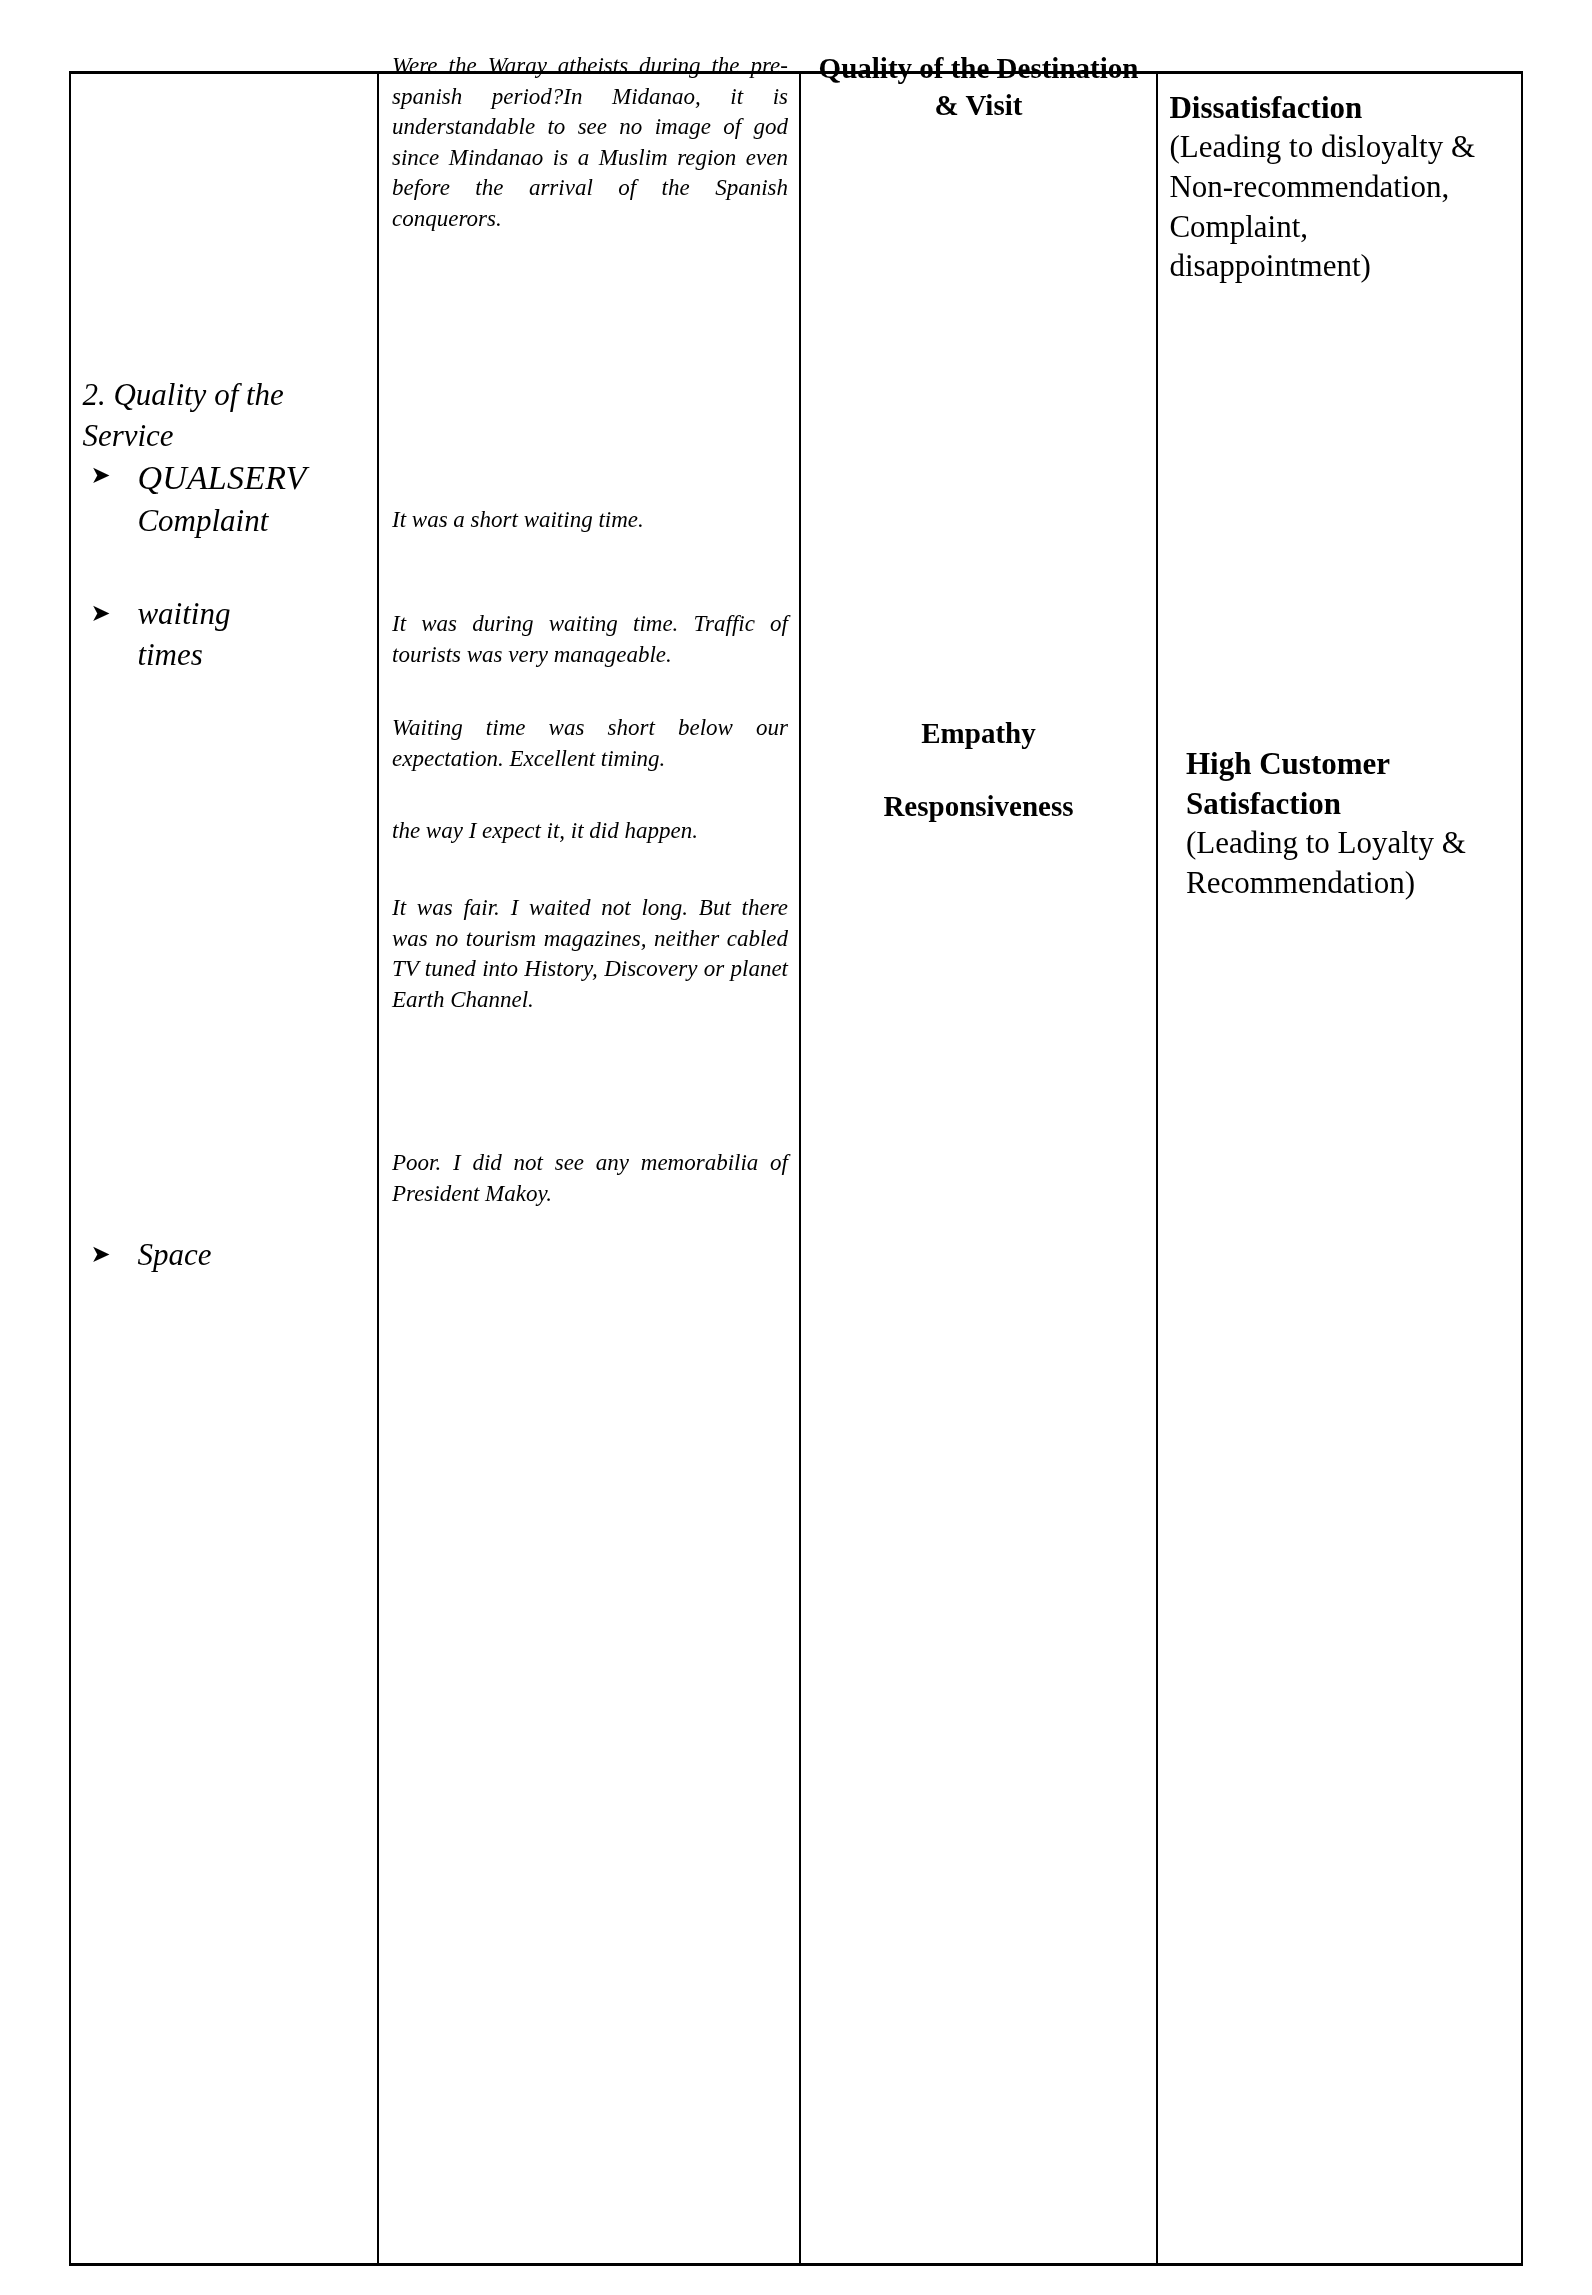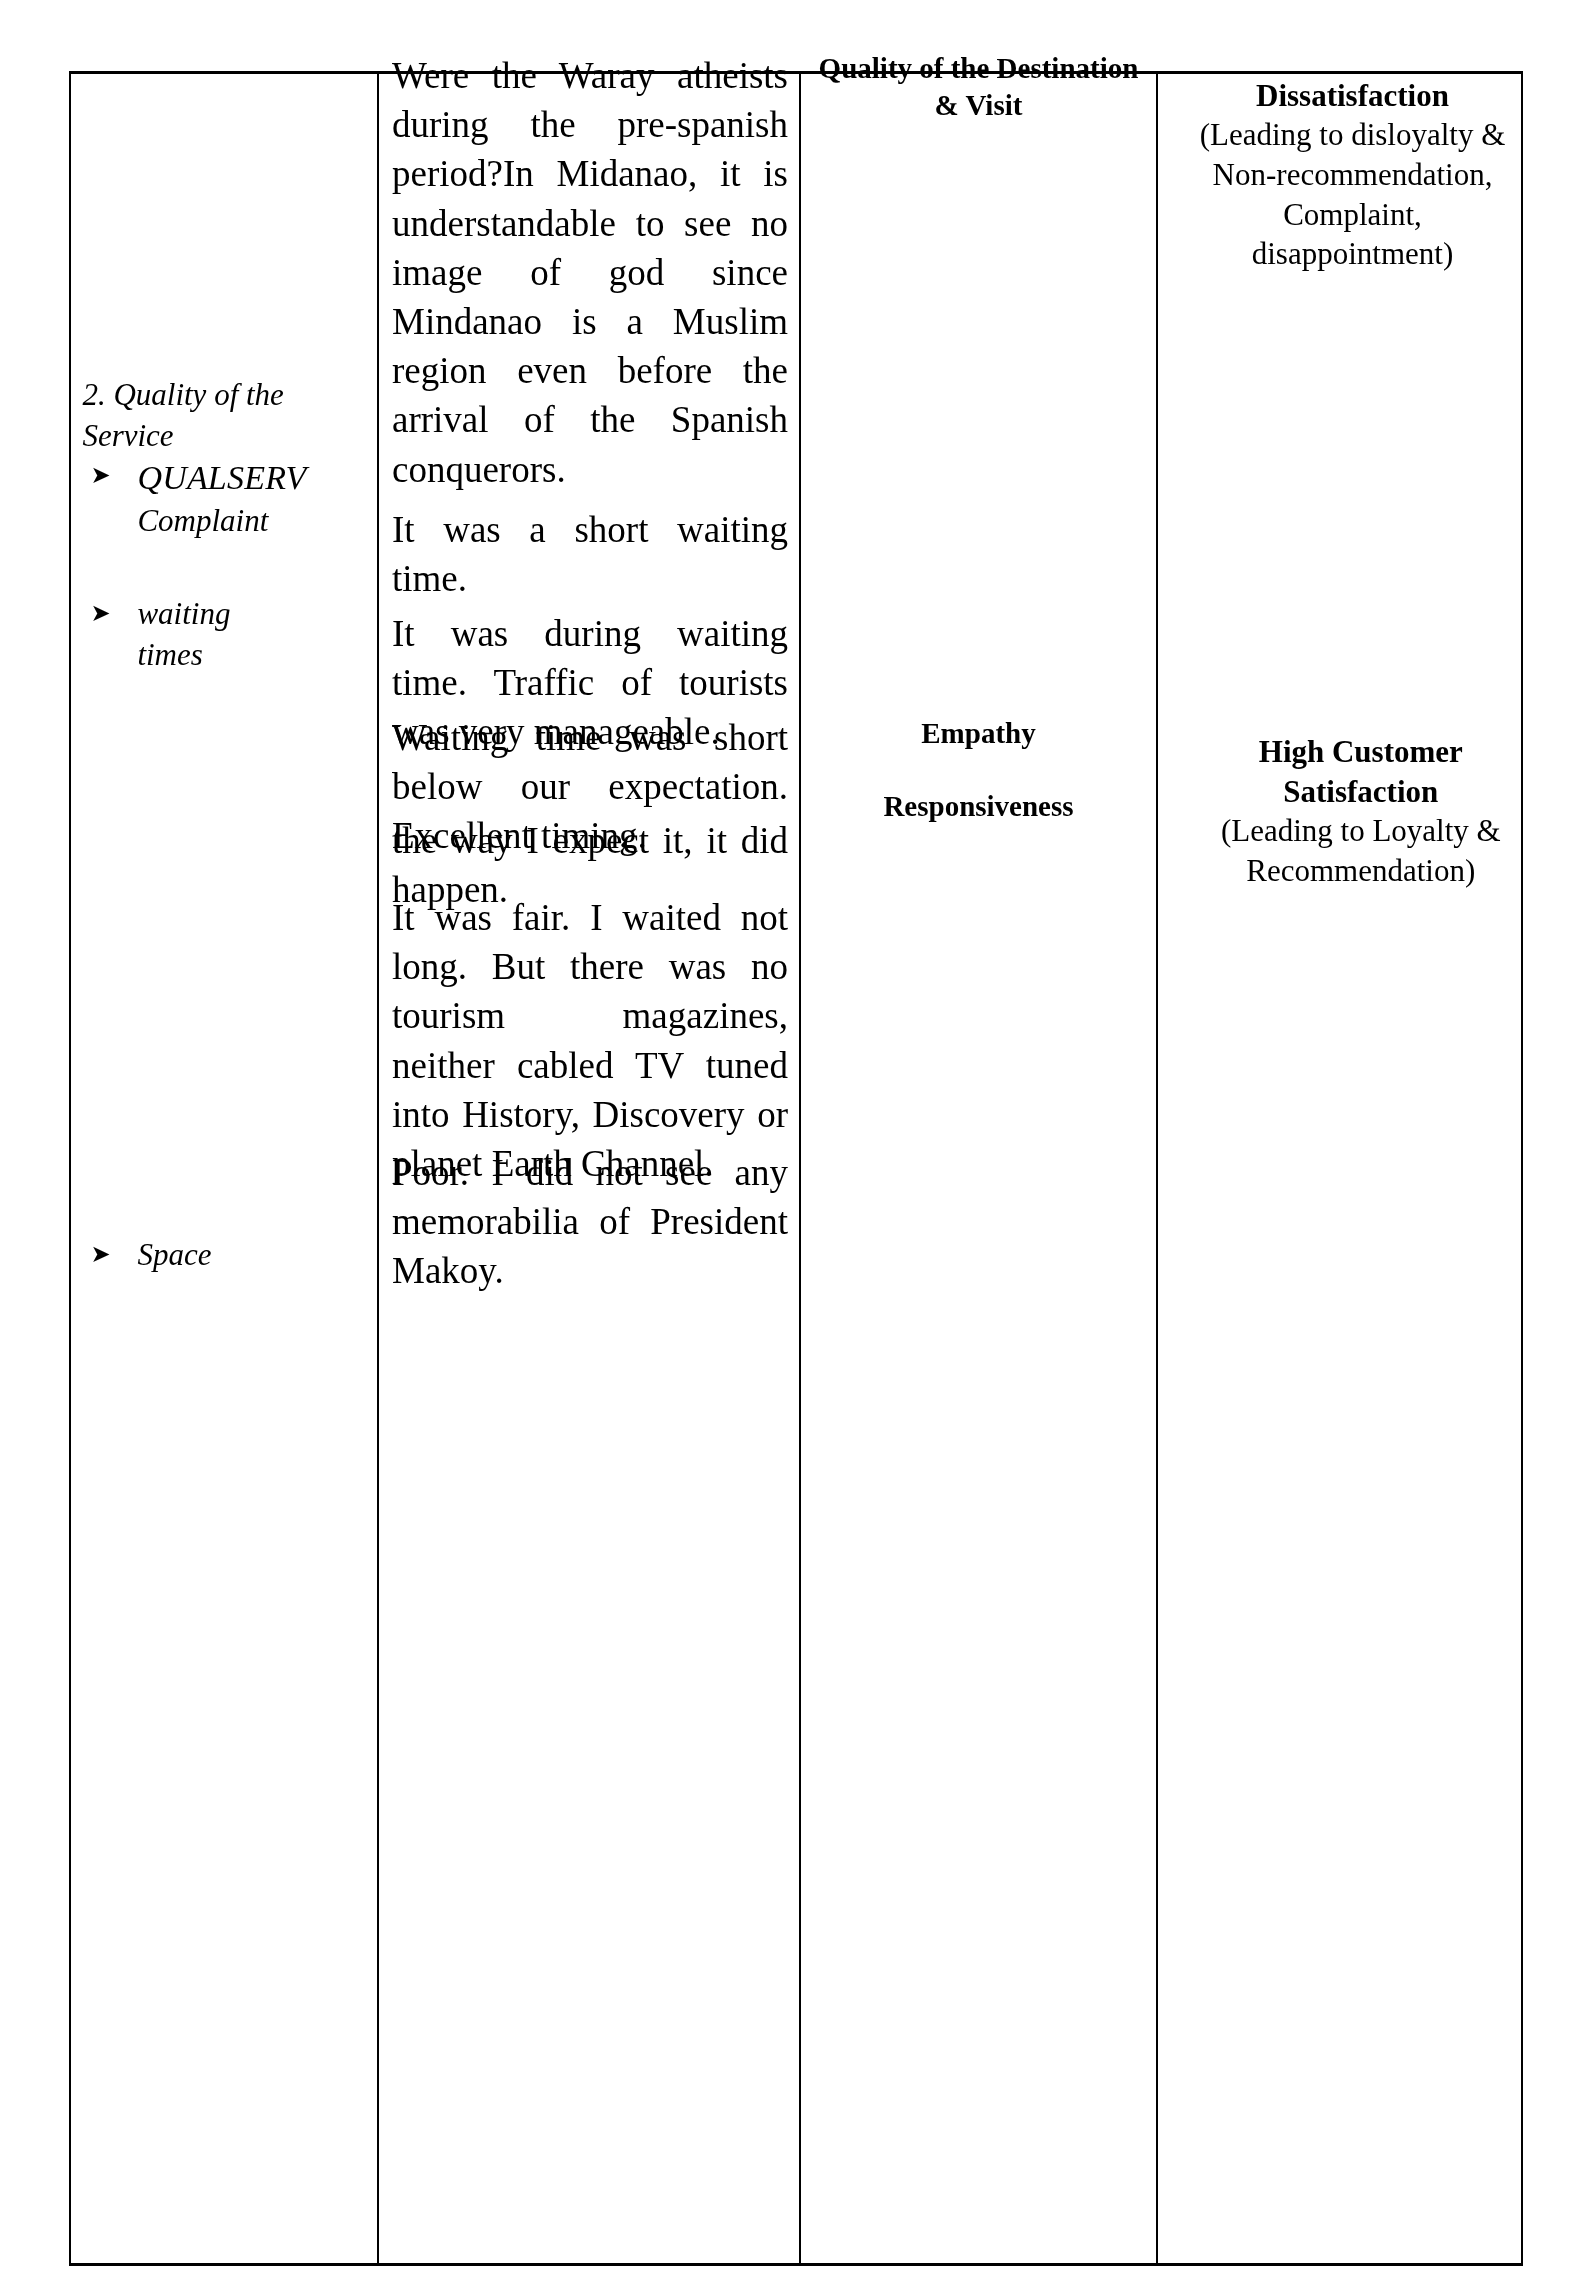--- a/index.html
+++ b/index.html
@@ -96,46 +96,47 @@
   }
   .smallcaps {
     font-size: 34px;
     letter-spacing: 0.2px;
   }
 
   
   .col2 .quote {
     left: 13px;
     width: 396px;
-    font-size: 37px;
+    font-size: 23px;
     line-height: 1.33;
+    font-style: italic;
     text-align: justify;
     text-align-last: left;
     hyphens: manual;
   }
 
   
   .col3 .tb {
     left: 0;
     width: 100%;
     text-align: center;
     font-size: 29px;
     line-height: 1.28;
     font-weight: bold;
     padding: 0 14px;
   }
 
   
   .col4 .tb {
-    left: 13px;
+    left: 0;
     width: 100%;
-    text-align: center;
     padding: 0 11.4px;
     font-size: 31px;
     line-height: 1.28;
+    margin-top: 12px;
   }
   .col4 .strong-line {
     font-weight: bold;
     display: block;
   }
   .col4 .sub-line {
     font-weight: normal;
     display: block;
   }
 </style>

